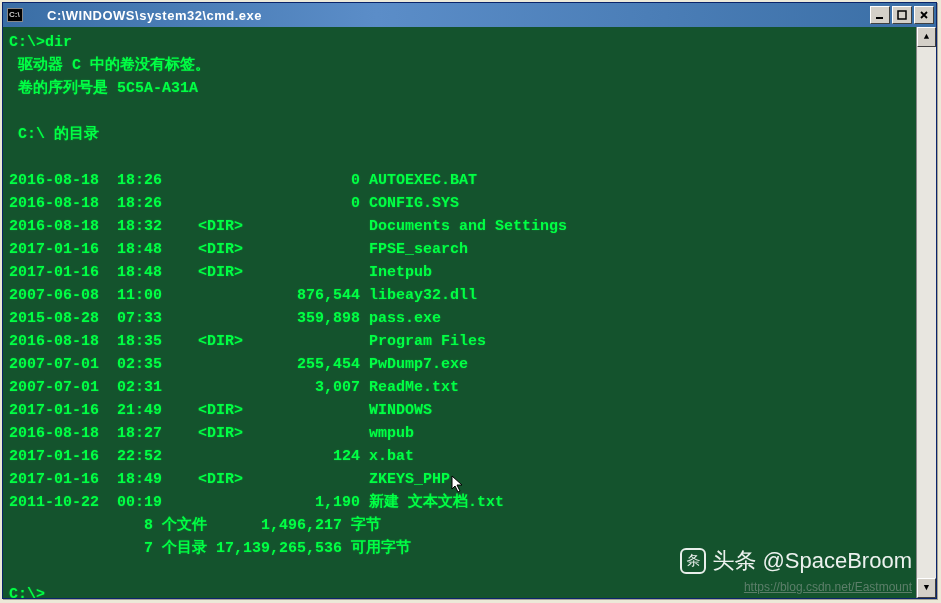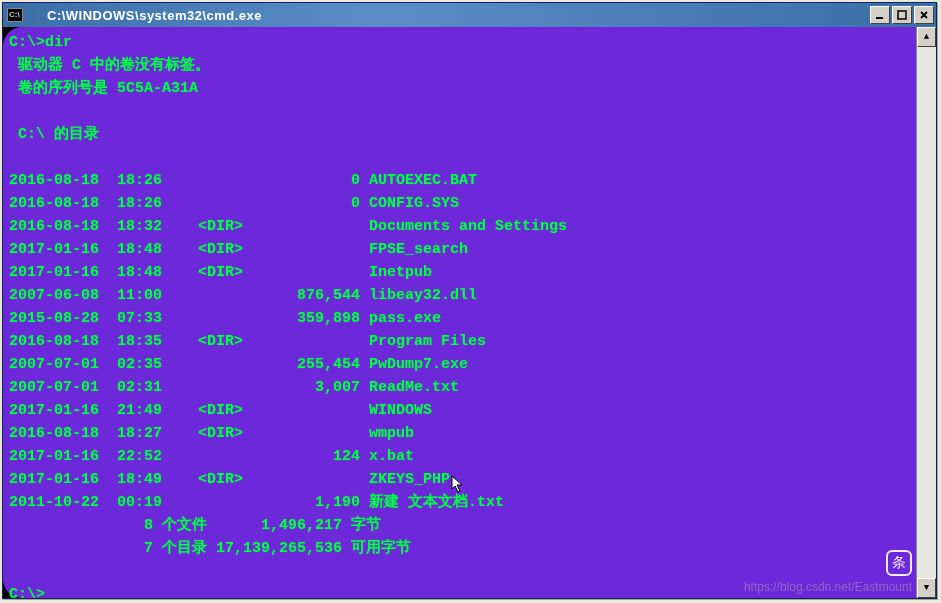--- a/index.html
+++ b/index.html
@@ -56,23 +56,22 @@
     font-family: Tahoma, sans-serif;
     font-size: 11px;
     color: #000;
     font-weight: bold;
   }
   .tb-btn svg { width: 10px; height: 10px; }
   .client {
     position: relative;
     width: 100%;
     height: calc(100% - 24px);
-    background: #6d28d9;
-    display: flex;
-    border-radius: 19px;
+    background: #14532d;
+    display: flex;
   }
   .terminal {
     flex: 1;
     padding: 4px 6px;
     color: #00ff44;
     font-size: 15px;
     line-height: 23px;
     white-space: pre;
     font-weight: bold;
     text-shadow: 0 0 2px rgba(0,255,68,0.3);
@@ -127,20 +126,21 @@
     font-size:14px;
   }
   .watermark2 {
     position: absolute;
     right: 24px;
     bottom: 4px;
     color: rgba(180,180,180,0.45);
     font-family: sans-serif;
     font-size: 12px;
     pointer-events: none;
+    text-decoration: underline;
   }
 </style>
 </head>
 <body>
 
 <div class="window">
   <div class="titlebar">
     <div class="icon-cmd">C:\</div>
     <div class="title">C:\WINDOWS\system32\cmd.exe</div>
     <div class="tb-buttons">
@@ -198,16 +198,17 @@
           <span class="sb-arrow">▼</span>
         </div>
     </div>
 
     <svg class="cursor" viewBox="0 0 14 20">
       <path d="M1 1 L1 14 L4 11 L7 17 L9 16 L6 10 L11 10 Z" fill="#fff" stroke="#000" stroke-width="1"></path>
     </svg>
 
     <div class="watermark1">
       <div class="wm-logo">条</div>
+      <span>头条 @SpaceBroom</span>
     </div>
     <div class="watermark2">https://blog.csdn.net/Eastmount</div>
   </div>
 </div>
 
 </body></html>

